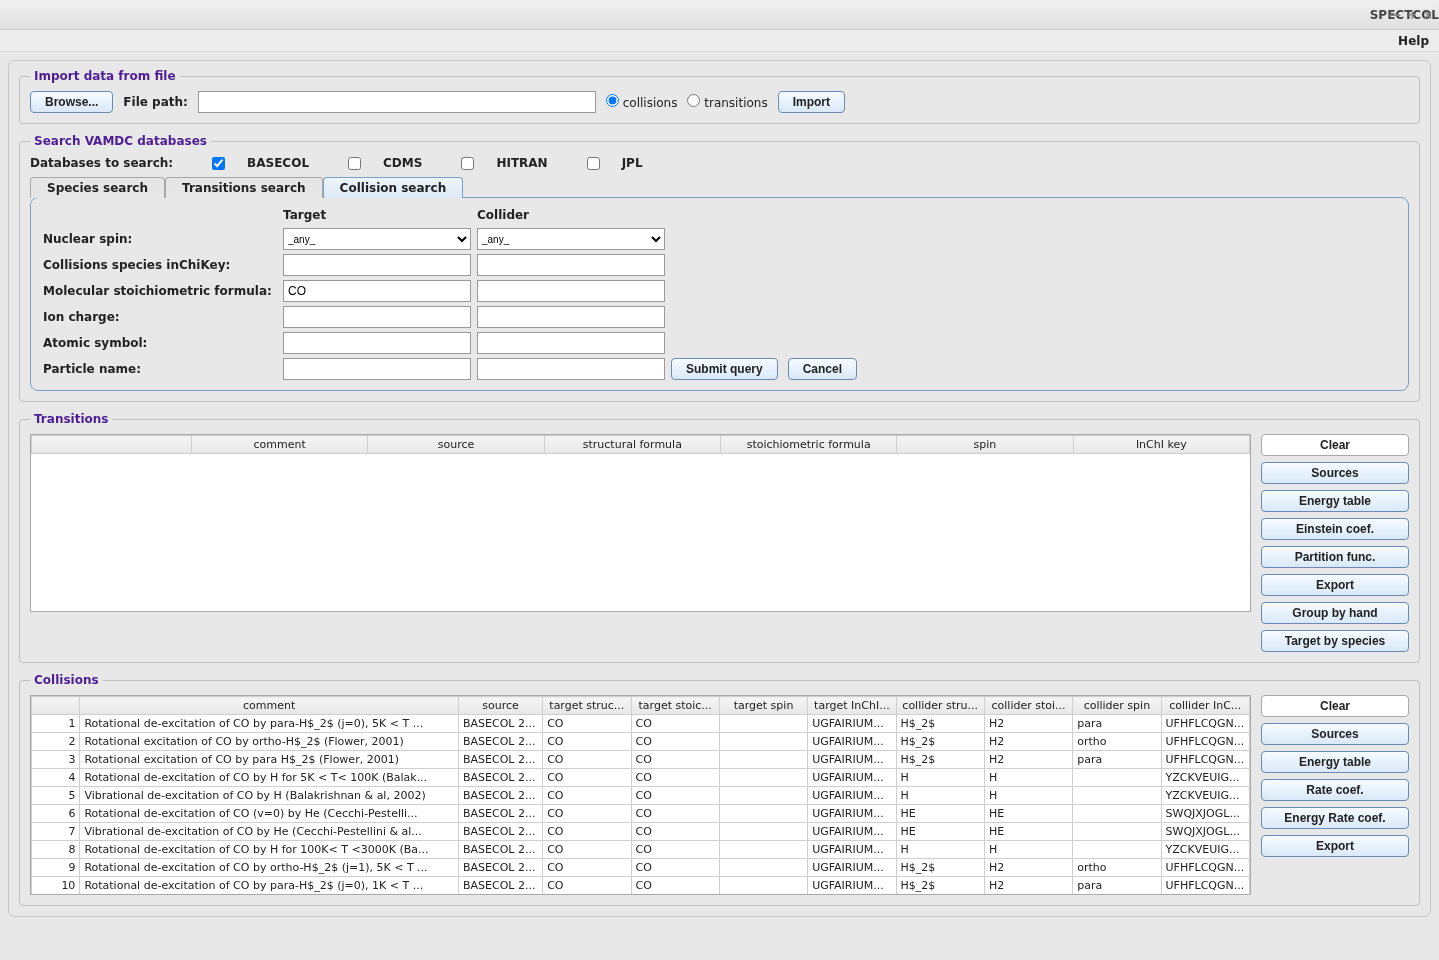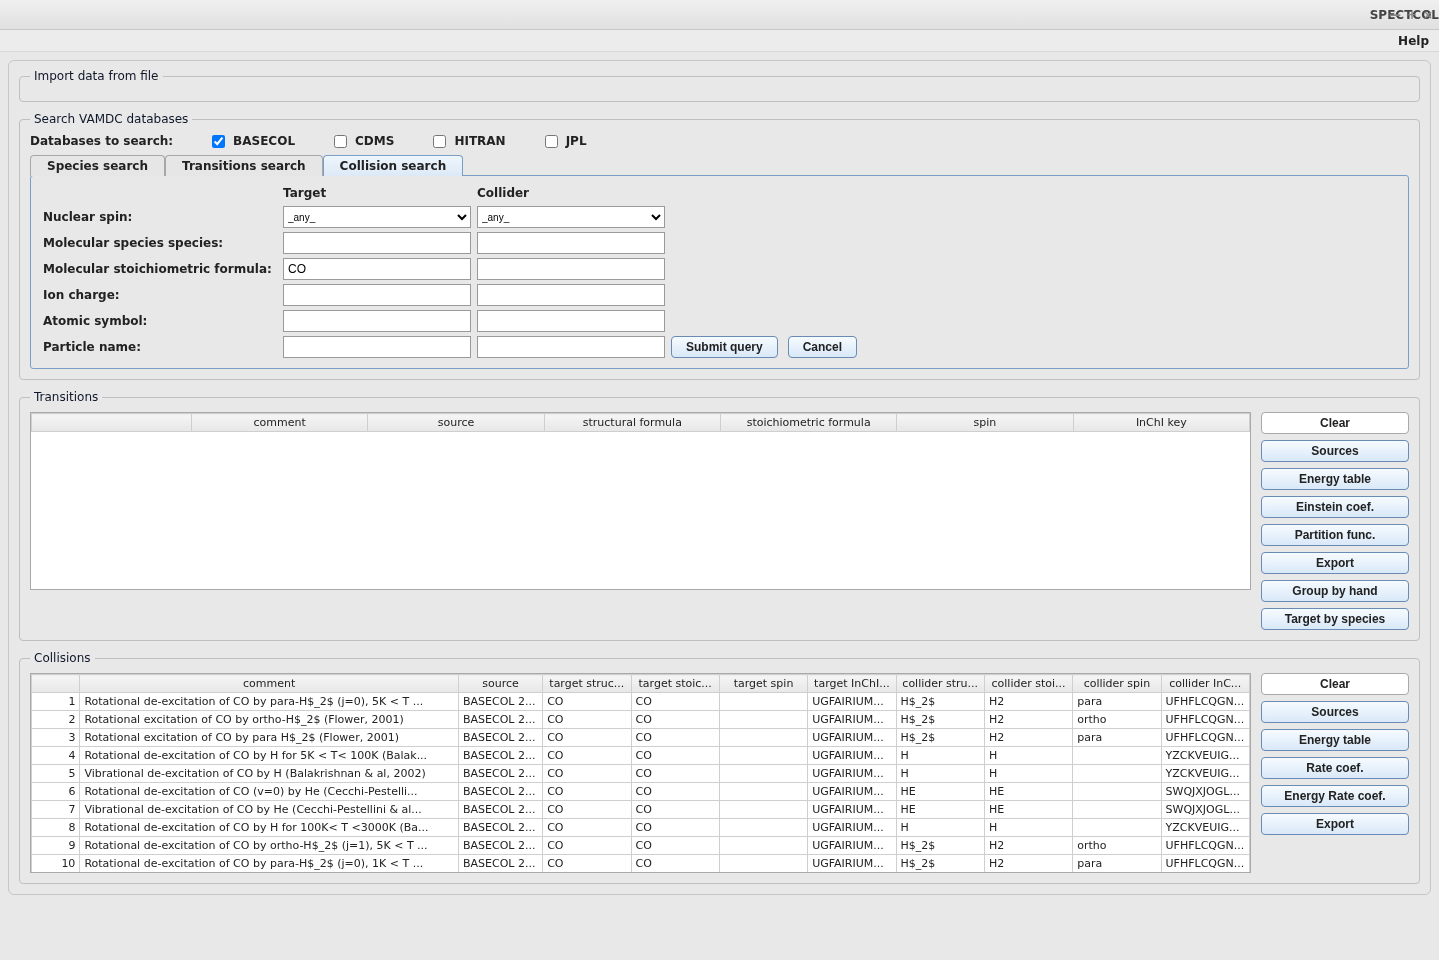--- a/index.html
+++ b/index.html
@@ -54,23 +54,23 @@
     background: #e8e8e8;
   }
   fieldset.section {
     border: 1px solid #bfbfbf;
     border-radius: 4px;
     margin-bottom: 10px;
     padding: 8px 10px 10px 10px;
     position: relative;
   }
   fieldset.section > legend {
-    font-weight: normal;
+    font-weight: bold;
     padding: 0 4px;
-    color: #0f172a;
+    color: #4c1d95;
   }
   .row { display: flex; align-items: center; gap: 10px; }
   .label { font-weight: bold; }
   .btn {
     background: linear-gradient(#f6fbff,#d9e8f8);
     border: 1px solid #6a8bb3;
     border-radius: 4px;
     padding: 3px 14px;
     font-weight: bold;
     font-size: 12px;
@@ -88,21 +88,21 @@
     padding: 1px 4px;
     font-size: 12px;
   }
   select {
     border: 1px solid #9a9a9a;
     background: #fff;
     height: 22px;
     font-size: 10px;
   }
   .checkbox-row { display: flex; align-items: center; gap: 16px; }
-  .checkbox-row label { display: flex; align-items: center; gap: 8px; font-weight: bold; padding-left: 23px; }
+  .checkbox-row label { display: flex; align-items: center; gap: 22px; font-weight: bold; padding-left: 23px; }
   
   .tabs {
     display: flex;
     margin-top: 6px;
     align-items: center;
   }
   .tab {
     border: 1px solid #a7a7a7;
     border-bottom: none;
     background: #e6e6e6;
@@ -115,21 +115,21 @@
     position: relative;
     top: 1px;
   }
   .tab.active {
     background: linear-gradient(#eef5fc,#dce9f6);
     border-color: #7a9ec4;
     z-index: 2;
   }
   .tab-content {
     border: 1px solid #7a9ec4;
-    border-radius: 3px;
+    border-radius: 8px;
     padding: 10px 12px;
     background: #e8e8e8;
   }
   .form-grid {
     display: grid;
     grid-template-columns: 234px 188px 188px auto;
     row-gap: 4px;
     column-gap: 6px;
     align-items: center;
   }
@@ -185,20 +185,28 @@
 </div>
 <div class="menubar">
   <span>Help</span>
 </div>
 
 <div class="app">
   <div class="outer-panel">
 
     <fieldset class="section">
       <legend>Import data from file</legend>
+      <div class="row">
+        <button class="btn">Browse...</button>
+        <span class="label">File path:</span>
+        <input type="text" style="width: 398px;" value="">
+        <label><input type="radio" name="imptype" checked="" style=""> <span>collisions</span></label>
+        <label><input type="radio" name="imptype" style=""> <span>transitions</span></label>
+        <button class="btn">Import</button>
+      </div>
     </fieldset>
 
     <fieldset class="section">
       <legend>Search VAMDC databases</legend>
       <div class="checkbox-row" style="margin-bottom:6px">
         <span class="label">Databases to search:</span>
         <label>
             <input type="checkbox" checked="" style=""> 
             <span>BASECOL</span>
           </label>
@@ -225,21 +233,21 @@
           <div></div>
           <div class="header-label">Target</div>
           <div class="header-label">Collider</div>
           <div></div>
 
           <div class="flabel">Nuclear spin:</div>
           <select><option>_any_</option></select>
           <select><option>_any_</option></select>
           <div></div>
 
-          <div class="flabel">Molecular species species:</div>
+          <div class="flabel">Collisions species inChiKey:</div>
           <input type="text" style="">
           <input type="text" style="">
           <div></div>
 
           <div class="flabel">Molecular stoichiometric formula:</div>
           <input type="text" value="CO" style="">
           <input type="text" style="">
           <div></div>
 
           <div class="flabel">Ion charge:</div>

